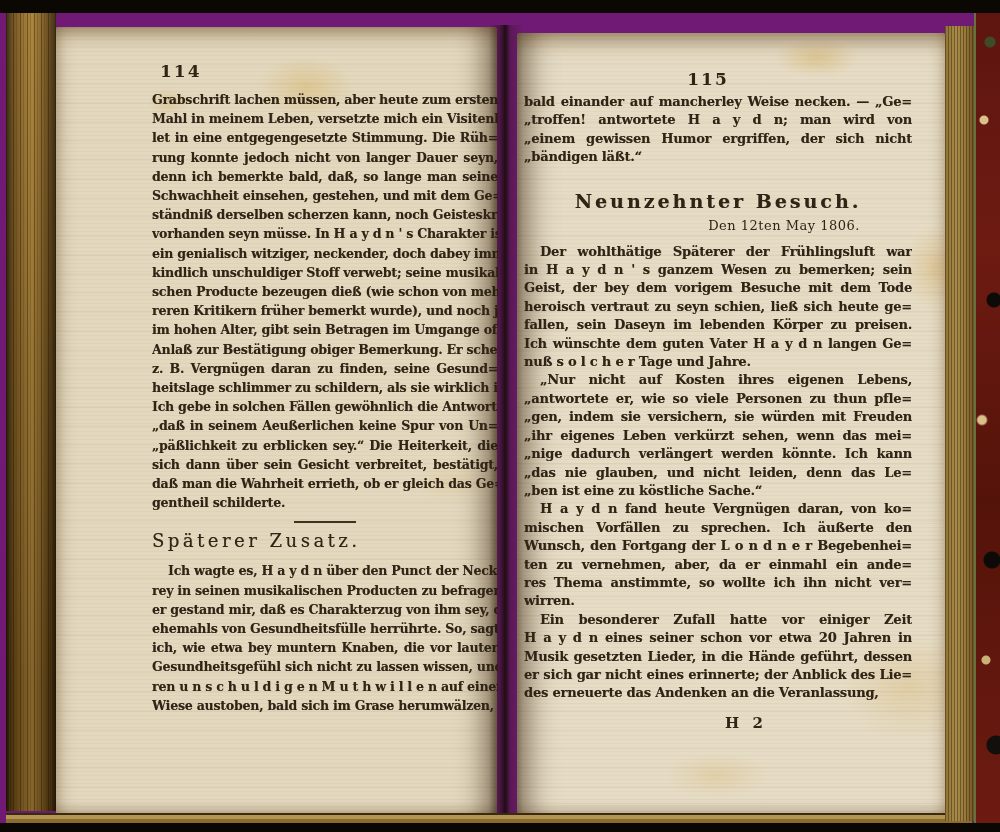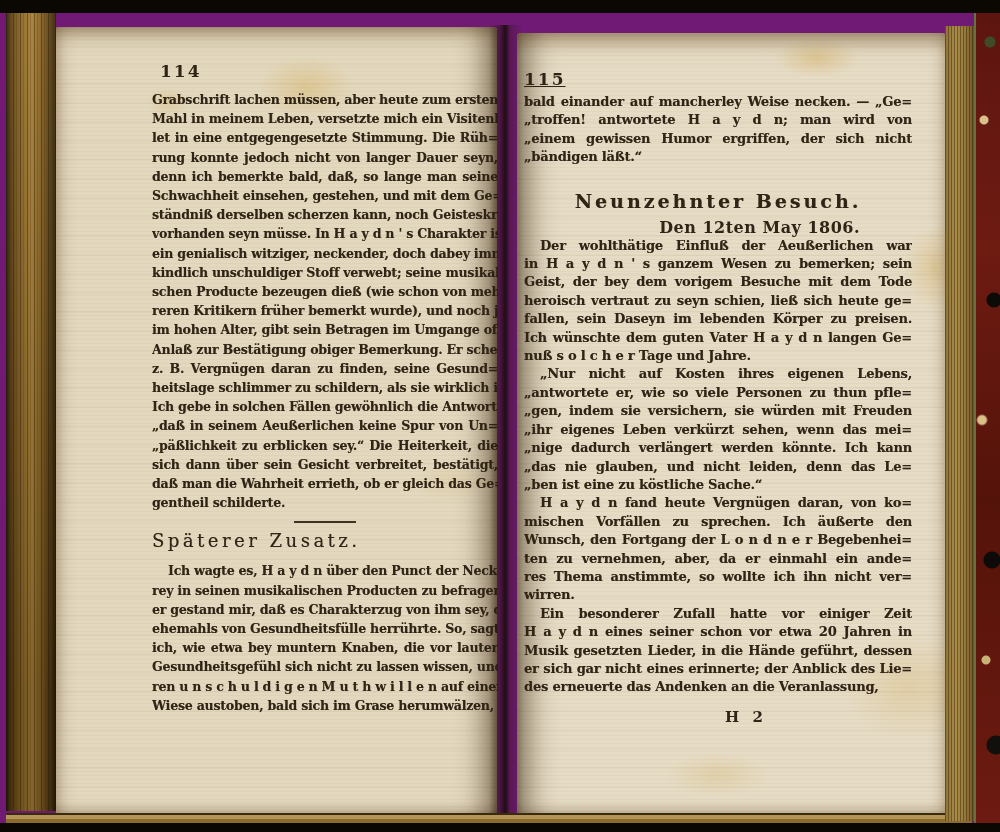--- a/index.html
+++ b/index.html
@@ -80,21 +80,21 @@
       linear-gradient(180deg, #5c150f, #6e1b12 30%, #541309 60%, #6e1b12);
   }
   .bar-top { position:absolute; top:0; left:0; right:0; height:13px; background:#0b0804; }
   .bar-bottom { position:absolute; bottom:0; left:0; right:0; height:9px; background:#0b0804; }
 
   
   .textblock { position:absolute; font-weight:bold; }
   .tb-left  { left:96px; top:34px; width:346px; }
   .tb-right { left:7px;  top:36px; width:388px; }
   .pageno { font-size:17px; letter-spacing:2px; margin:0 0 9px 8px; }
-  .tb-right .pageno { text-align:left; margin:0 20px 4px 0;text-decoration:underline; }
+  .tb-right .pageno { text-align:center; margin:0 20px 4px 0; }
   .para { margin:0; font-size:12.5px; line-height:19.2px; letter-spacing:-0.2px; }
   .tb-right .para { font-size:13px; line-height:18.4px; }
   .line {
     white-space:nowrap; overflow:hidden;
     text-align:justify; text-align-last:justify;
     text-shadow:0.3px 0.3px 0 rgba(62,47,26,0.45);
   }
   .line:last-child { text-align-last:left; }
   .indent .line:first-child { text-indent:16px; }
   .divider-rule { width:62px; height:2px; background:#3e3222; margin:9px auto 7px auto; }
@@ -102,22 +102,22 @@
     margin:2px 0 10px 0; text-align:left;
     font-size:18px; letter-spacing:3.5px; font-weight:normal;
     text-shadow:0.3px 0.3px 0 rgba(62,47,26,0.45);
   }
   .chapter-heading {
     margin:23px 0 6px 0; text-align:center;
     font-size:19px; letter-spacing:3px; font-weight:bold;
     text-shadow:0.4px 0.4px 0 rgba(62,47,26,0.45);
   }
   .date-line {
-    text-align:right; margin:2px 52px 0 0;
-    font-size:16px; letter-spacing:0.5px; font-weight:bold;
+    text-align:right; margin:2px 52px 10px 0;
+    font-size:13px; letter-spacing:0.5px; font-weight:normal;
   }
   .signature-mark {
     text-align:center; padding-left:56px; margin-top:11px;
     font-size:15px; letter-spacing:4px; font-weight:bold;
   }
 </style>
 </head>
 <body>
 
 <div class="book">
@@ -179,21 +179,21 @@
           <div class="line">„troffen! antwortete H a y d n; man wird von</div>
           <div class="line">„einem gewissen Humor ergriffen, der sich nicht</div>
           <div class="line">„bändigen läßt.“</div>
         </div>
 
       <div class="chapter-heading">Neunzehnter Besuch.</div>
 
       <div class="date-line">Den 12ten May 1806.</div>
 
       <div class="para indent">
-          <div class="line">Der wohlthätige Einfluß der Aeußerlichen war</div>
+          <div class="line">Der wohlthätige Späterer der Frühlingsluft war</div>
           <div class="line">in H a y d n ' s ganzem Wesen zu bemerken; sein</div>
           <div class="line">Geist, der bey dem vorigem Besuche mit dem Tode</div>
           <div class="line">heroisch vertraut zu seyn schien, ließ sich heute ge=</div>
           <div class="line">fallen, sein Daseyn im lebenden Körper zu preisen.</div>
           <div class="line">Ich wünschte dem guten Vater H a y d n langen Ge=</div>
           <div class="line">nuß s o l c h e r Tage und Jahre.</div>
         </div>
 
       <div class="para indent">
           <div class="line">„Nur nicht auf Kosten ihres eigenen Lebens,</div>

